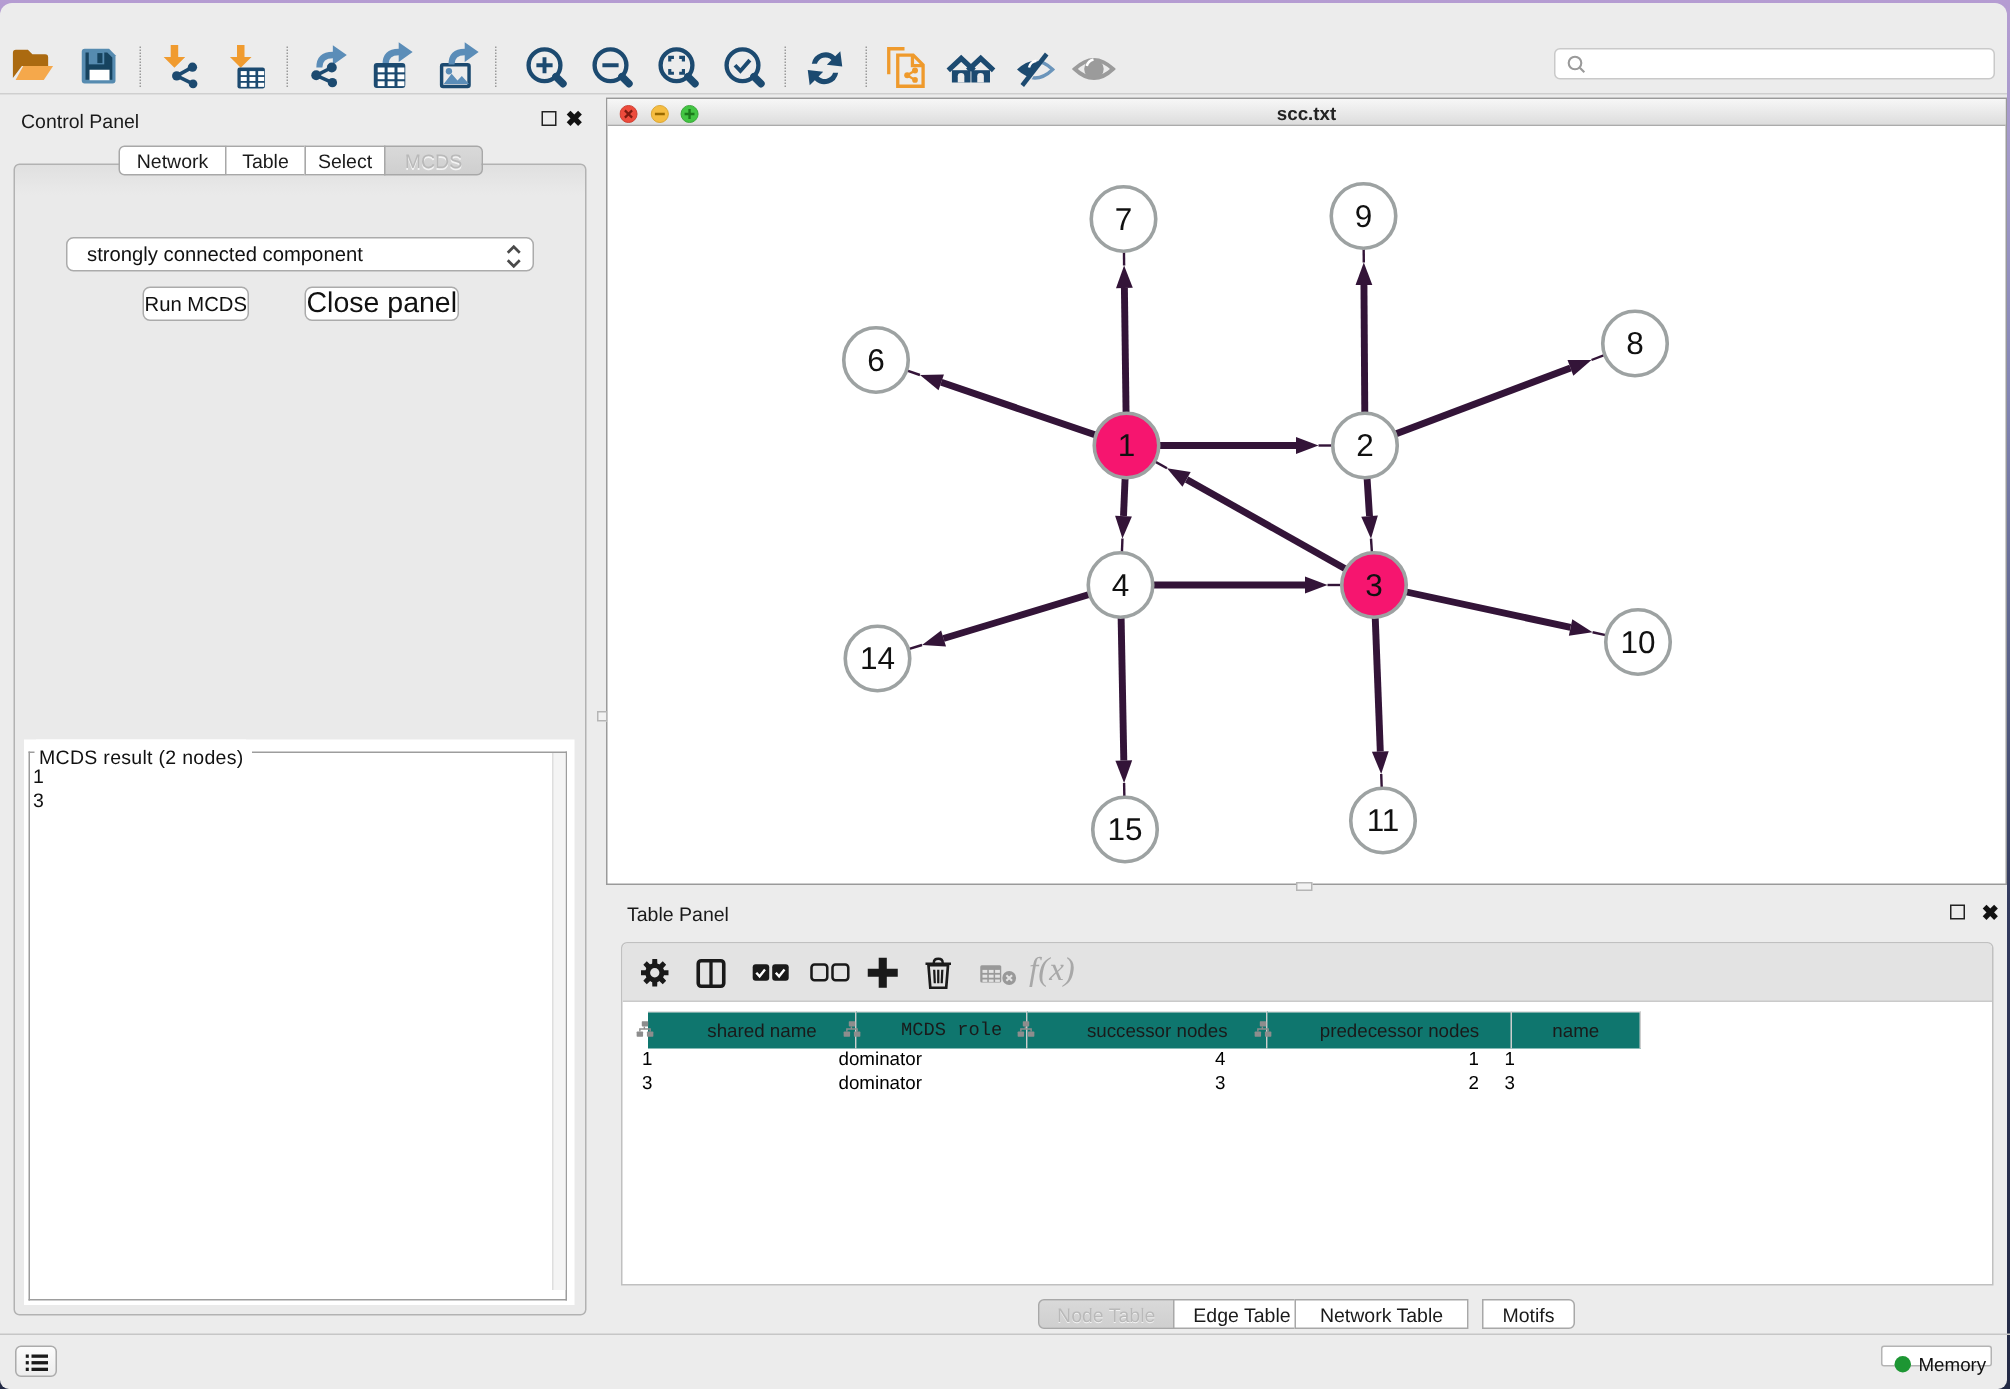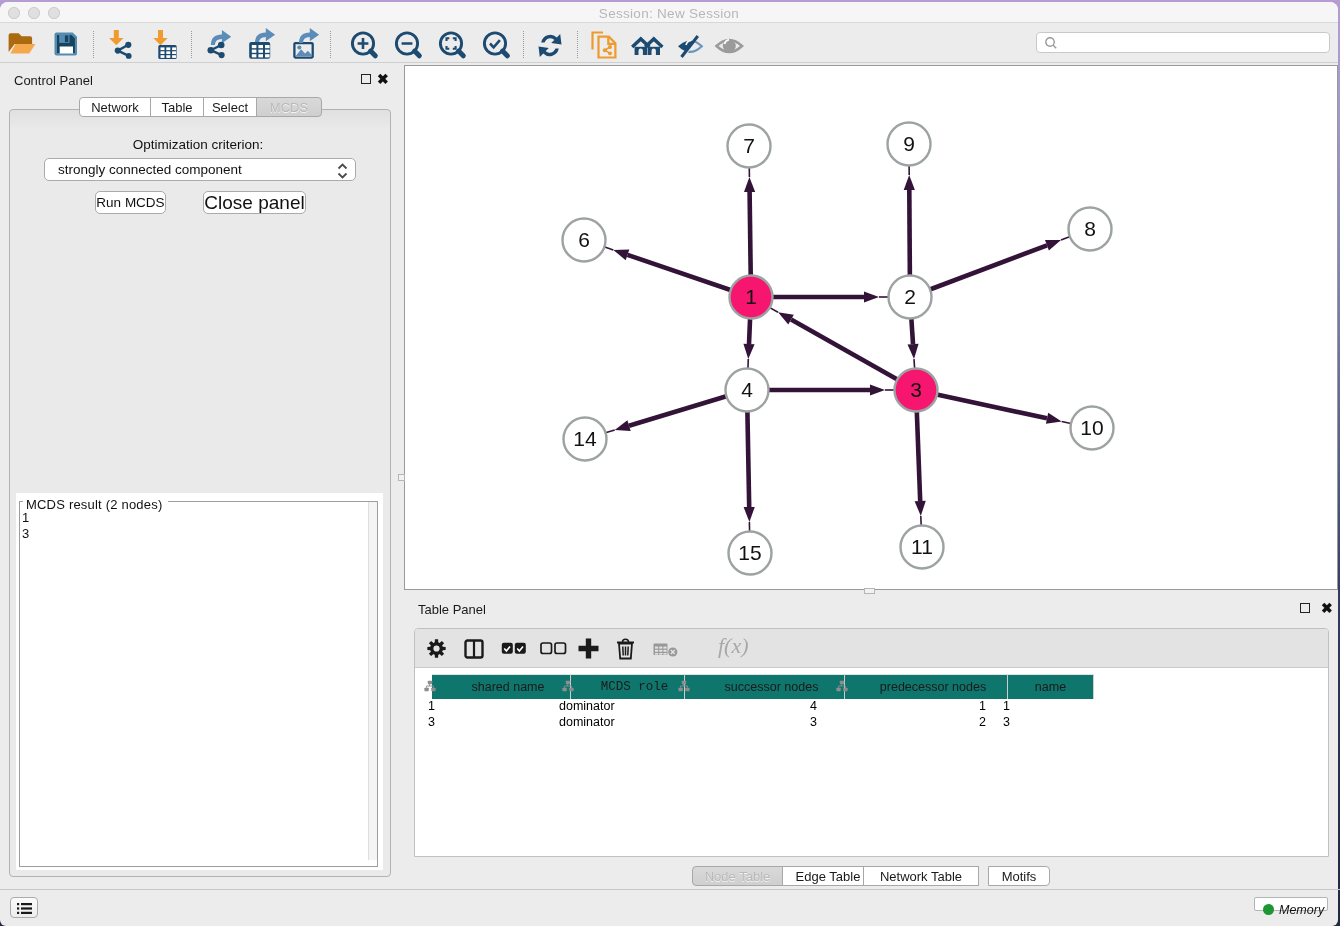--- a/index.html
+++ b/index.html
@@ -16,26 +16,20 @@
 .floatico{position:absolute;width:10px;height:10px;border:1.6px solid #222;background:transparent;}
 .closeico{position:absolute;font-size:14px;font-weight:bold;color:#111;line-height:12px;}
 
 .hcell{top:0;height:25px;border-right:1px solid #cdcdcd;border-top:1px solid #e2e2e2;background:#0f766e;display:flex;align-items:center;justify-content:center;margin-left:16px;}
 .hcell span{margin-left:14px;}
 .hcell span.noic{margin-left:0;}
 .hico{position:absolute;top:6px;}
 </style></head><body>
 <div class="win">
 
- <div class="titlebar">
-  <div class="tl" style="left:8.2px;"></div>
-  <div class="tl" style="left:28.3px;"></div>
-  <div class="tl" style="left:48.2px;"></div>
-  <div class="wtitle">Session: New Session</div>
- </div>
 
  <div class="toolbar" id="toolbar">
   <div class="tsep" style="left:93px;"></div>
   <div class="tsep" style="left:191px;"></div>
   <div class="tsep" style="left:330px;"></div>
   <div class="tsep" style="left:523px;"></div>
   <div class="tsep" style="left:577px;"></div>
   <div class="searchbox">
         <svg width="16" height="16" style="position:absolute;left:6px;top:2px;">
           <circle cx="7" cy="7" r="4.2" fill="none" stroke="#9a9a9a" stroke-width="1.4"></circle>
@@ -174,21 +168,20 @@
   <div class="floatico" style="left:360.5px;top:14px;"></div>
   <div class="closeico" style="left:377px;top:13px;">✖</div>
 
   <div class="abs" style="left:9px;top:49px;width:382px;height:768px;border:1px solid #b2b2b2;border-radius:4px;background:linear-gradient(#e0e0e0,#eaeaea 20px,#eaeaea);"></div>
 
   <div class="ctab" style="left:79px;top:37px;width:72px;border-radius:4px 0 0 4px;">Network</div>
   <div class="ctab" style="left:150px;top:37px;width:54px;">Table</div>
   <div class="ctab" style="left:203px;top:37px;width:54px;">Select</div>
   <div class="ctab" style="left:256px;top:37px;width:66px;border-radius:0 4px 4px 0;background:linear-gradient(#d9d9d9,#cfcfcf);color:#b9b9b9;text-shadow:0 1px 0 #f3f3f3;">MCDS</div>
 
-  <div class="abs" style="left:0;top:77px;width:396px;text-align:center;font-size:13.5px;color:#111;">Optimization criterion:</div>
   <div class="abs" style="left:44px;top:98px;width:312px;height:23px;background:#fff;border:1px solid #ababab;border-radius:5px;">
     <div class="abs" style="left:13px;top:3px;font-size:13.5px;color:#111;">strongly connected component</div>
     <svg class="abs" style="right:7px;top:3.5px;" width="11" height="16" viewBox="0 0 11 16">
       <path d="M1.5 5.5 L5.5 1.5 L9.5 5.5" fill="none" stroke="#4a4a4a" stroke-width="1.8"></path>
         <path d="M1.5 10.5 L5.5 14.5 L9.5 10.5" fill="none" stroke="#4a4a4a" stroke-width="1.8"></path>
     </svg>
   </div>
   <div class="abs" style="left:95px;top:131px;width:71px;height:23px;background:#fff;border:1px solid #ababab;border-radius:5px;text-align:center;font-size:13.5px;color:#111;line-height:21px;">Run MCDS</div>
   <div class="abs" style="left:203px;top:131px;width:103px;height:23px;background:#fff;border:1px solid #ababab;border-radius:5px;text-align:center;font-size:19px;color:#111;line-height:21px;">Close panel</div>
 
@@ -196,20 +189,31 @@
     <div class="abs" style="left:3px;top:8px;width:359px;height:366px;border:1px solid #9d9d9d;border-top:none;"></div>
     <div class="abs" style="left:3px;top:8px;width:4px;height:0;border-top:1px solid #9d9d9d;"></div>
     <div class="abs" style="left:152px;top:8px;width:210px;height:0;border-top:1px solid #9d9d9d;"></div>
     <div class="abs" style="left:8px;top:0px;font-size:13px;letter-spacing:0.2px;color:#111;background:#fff;padding:4px 2px;">MCDS result (2 nodes)</div>
     <div class="abs" style="left:6px;top:17px;font-size:13px;color:#111;line-height:16px;">1<br>3</div>
     <div class="abs" style="left:352px;top:9px;width:9px;height:358px;background:#f4f4f4;border-left:1px solid #dedede;"></div>
   </div>
  </div>
 
  <div class="abs" style="left:404px;top:65px;width:934px;height:525px;border:1px solid #9a9a9a;background:#fff;">
+  <div class="abs" style="left:0;top:0;width:100%;height:18px;background:linear-gradient(#f7f7f7,#dddddd);border-bottom:1px solid #ababab;">
+   <svg class="abs" style="left:8px;top:3.5px;" width="62" height="12" viewBox="0 0 62 12">
+    <circle cx="6" cy="6" r="5.7" fill="#ed4b3c" stroke="#c93a2c" stroke-width="0.6"></circle>
+    <path d="M3.6 3.6 l4.8 4.8 M8.4 3.6 l-4.8 4.8" stroke="#7e1a10" stroke-width="1.5"></path>
+    <circle cx="26.9" cy="6" r="5.7" fill="#f5bd42" stroke="#d9a32e" stroke-width="0.6"></circle>
+    <line x1="23.6" y1="6" x2="30.2" y2="6" stroke="#9a6a00" stroke-width="1.6"></line>
+    <circle cx="46.7" cy="6" r="5.7" fill="#43c543" stroke="#35a335" stroke-width="0.6"></circle>
+    <path d="M46.7 2.7 v6.6 M43.4 6 h6.6" stroke="#1b7a1b" stroke-width="1.6"></path>
+   </svg>
+   <div class="abs" style="left:0;top:2.5px;width:100%;text-align:center;font-size:12.5px;font-weight:bold;color:#222;">scc.txt</div>
+  </div>
   <svg class="abs" style="left:0;top:19px;" width="929" height="504" viewBox="0 0 929 504" font-family="Liberation Sans, sans-serif">
 <line x1="346.0" y1="212.0" x2="344.6" y2="107.0" stroke="#331438" stroke-width="4.6"></line>
 <line x1="344.4" y1="92.0" x2="344.3" y2="81.5" stroke="#331438" stroke-width="1.6"></line>
 <polygon points="344.4,92.0 350.2,106.9 339.0,107.1" fill="#331438"></polygon>
 <line x1="346.0" y1="212.0" x2="222.5" y2="169.9" stroke="#331438" stroke-width="4.6"></line>
 <line x1="208.3" y1="165.0" x2="198.4" y2="161.6" stroke="#331438" stroke-width="1.6"></line>
 <polygon points="208.3,165.0 224.3,164.6 220.7,175.2" fill="#331438"></polygon>
 <line x1="346.0" y1="212.0" x2="459.0" y2="212.0" stroke="#331438" stroke-width="4.6"></line>
 <line x1="474.0" y1="212.0" x2="484.5" y2="212.0" stroke="#331438" stroke-width="1.6"></line>
 <polygon points="474.0,212.0 459.0,217.6 459.0,206.4" fill="#331438"></polygon>
@@ -328,21 +332,21 @@
             <rect x="6.2" y="6.8" width="3.2" height="2"></rect>
             <rect x="10.4" y="6.8" width="3.2" height="2"></rect>
           <rect x="2" y="10" width="3.2" height="1.6"></rect>
             <rect x="6.2" y="10" width="3.2" height="1.6"></rect>
             <rect x="10.4" y="10" width="3.2" height="1.6"></rect>
         </g>
         <circle cx="19.8" cy="9" r="4.6" fill="#999"></circle>
         <path d="M17.9 7.1 l3.8 3.8 M21.7 7.1 l-3.8 3.8" stroke="#e3e3e3" stroke-width="1.4"></path>
       </svg>
 
-      <div class="abs" style="left:271px;top:4px;font-family:'Liberation Serif',serif;font-style:italic;font-size:22px;color:#a8a8a8;margin-left:32px;">f(x)</div>
+      <div class="abs" style="left:271px;top:4px;font-family:'Liberation Serif',serif;font-style:italic;font-size:22px;color:#a8a8a8;">f(x)</div>
     </div>
 
     <div class="abs" style="left:0;top:45px;height:25px;font-size:12.5px;color:#1a1a1a;">
       <div class="abs hcell" style="left:1px;width:139px;">
           <span>shared name</span>
         </div>
       <div class="abs hcell" style="left:140px;width:114px;font-family:Liberation Mono, monospace;">
           <span>MCDS role</span>
         </div>
       <div class="abs hcell" style="left:254px;width:160px;">
@@ -414,16 +418,16 @@
      <g fill="#1a1a1a">
         <rect x="0" y="1" width="2.2" height="2.2"></rect>
         <rect x="0" y="5.4" width="2.2" height="2.2"></rect>
         <rect x="0" y="9.8" width="2.2" height="2.2"></rect>
      <rect x="4" y="1" width="11" height="2.2"></rect>
         <rect x="4" y="5.4" width="11" height="2.2"></rect>
         <rect x="4" y="9.8" width="11" height="2.2"></rect>
       </g>
    </svg>
  </div>
- <div class="abs" style="left:1254px;top:897px;width:74px;height:14px;background:#fff;border:1px solid #b4b4b4;border-radius:2px;font-style:italic;">
+ <div class="abs" style="left:1254px;top:897px;width:74px;height:14px;background:#fff;border:1px solid #b4b4b4;border-radius:2px;">
    <div class="abs" style="left:8px;top:6px;width:11px;height:11px;border-radius:50%;background:#1d9633;"></div>
    <div class="abs" style="left:24px;top:4.5px;font-size:12.5px;color:#111;">Memory</div>
  </div>
 
 </body></html>

